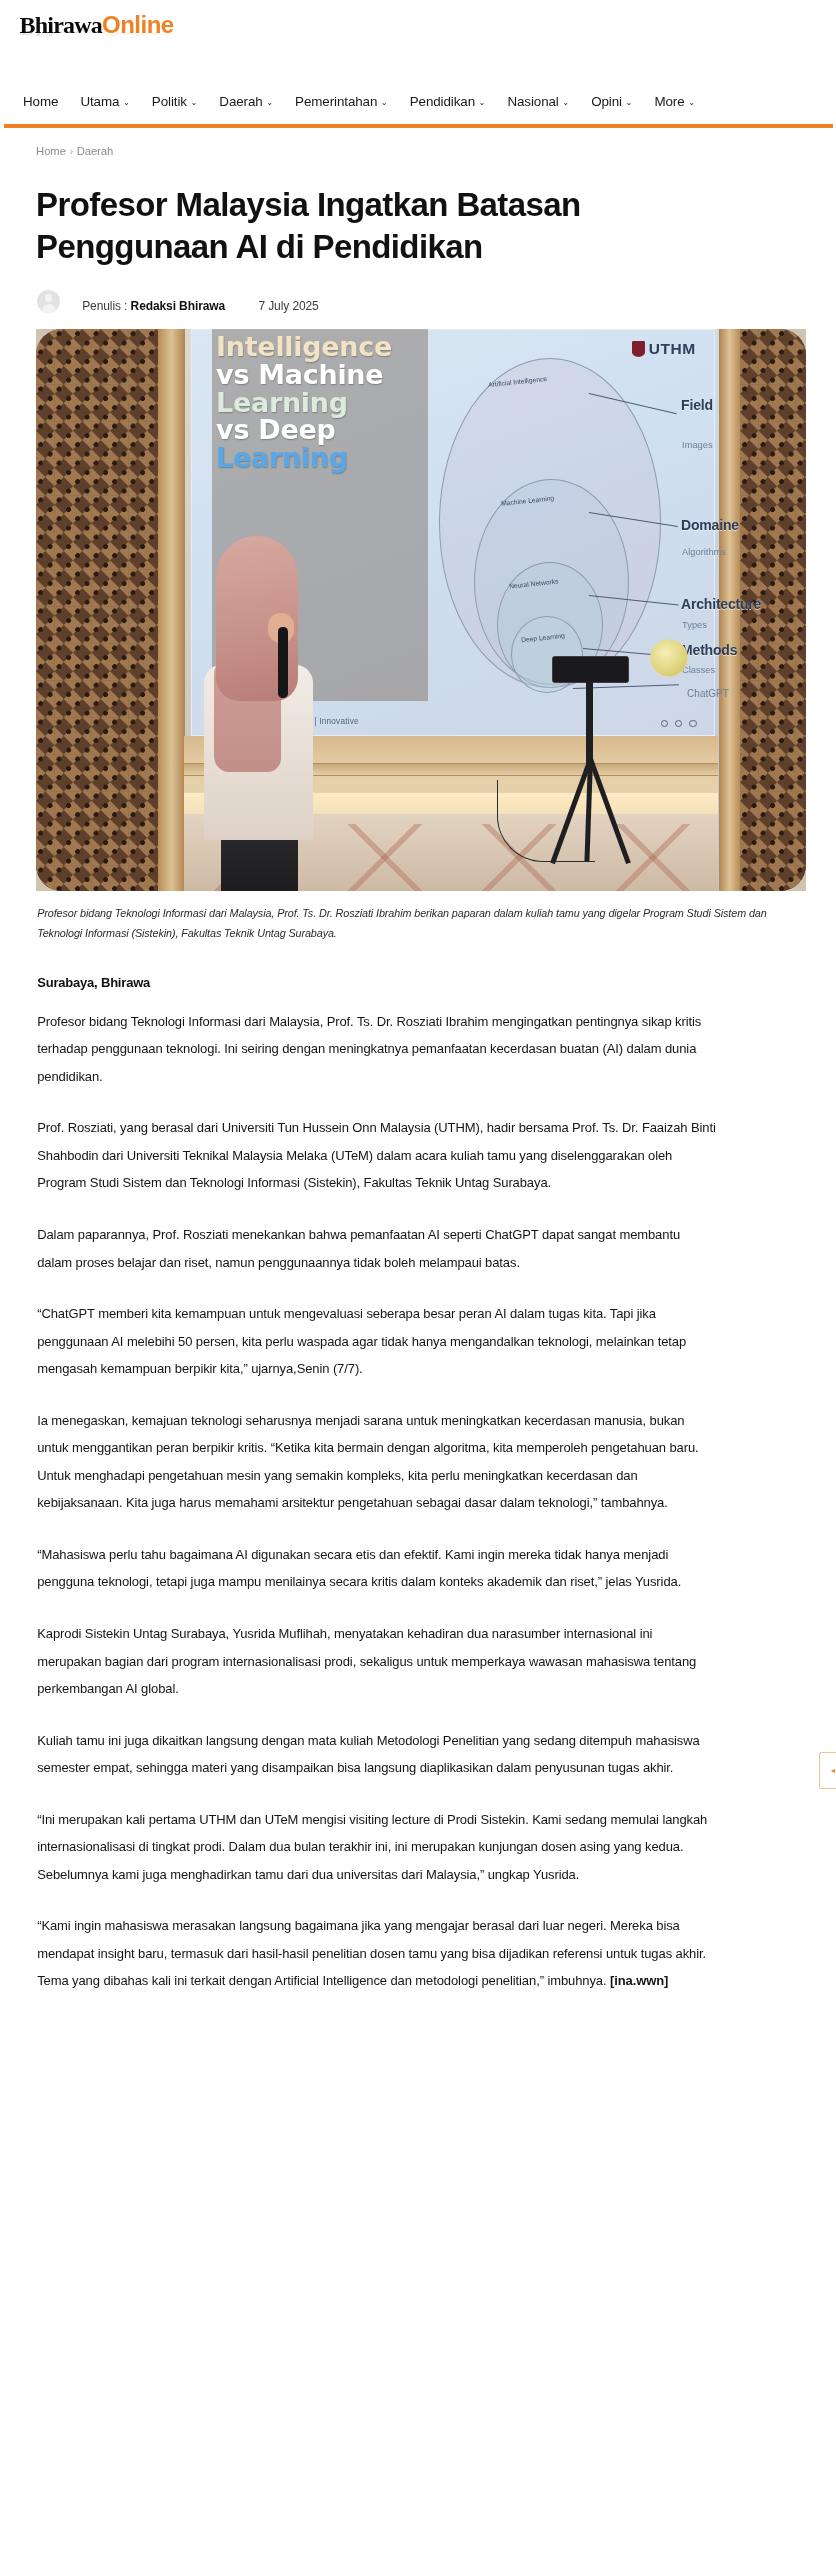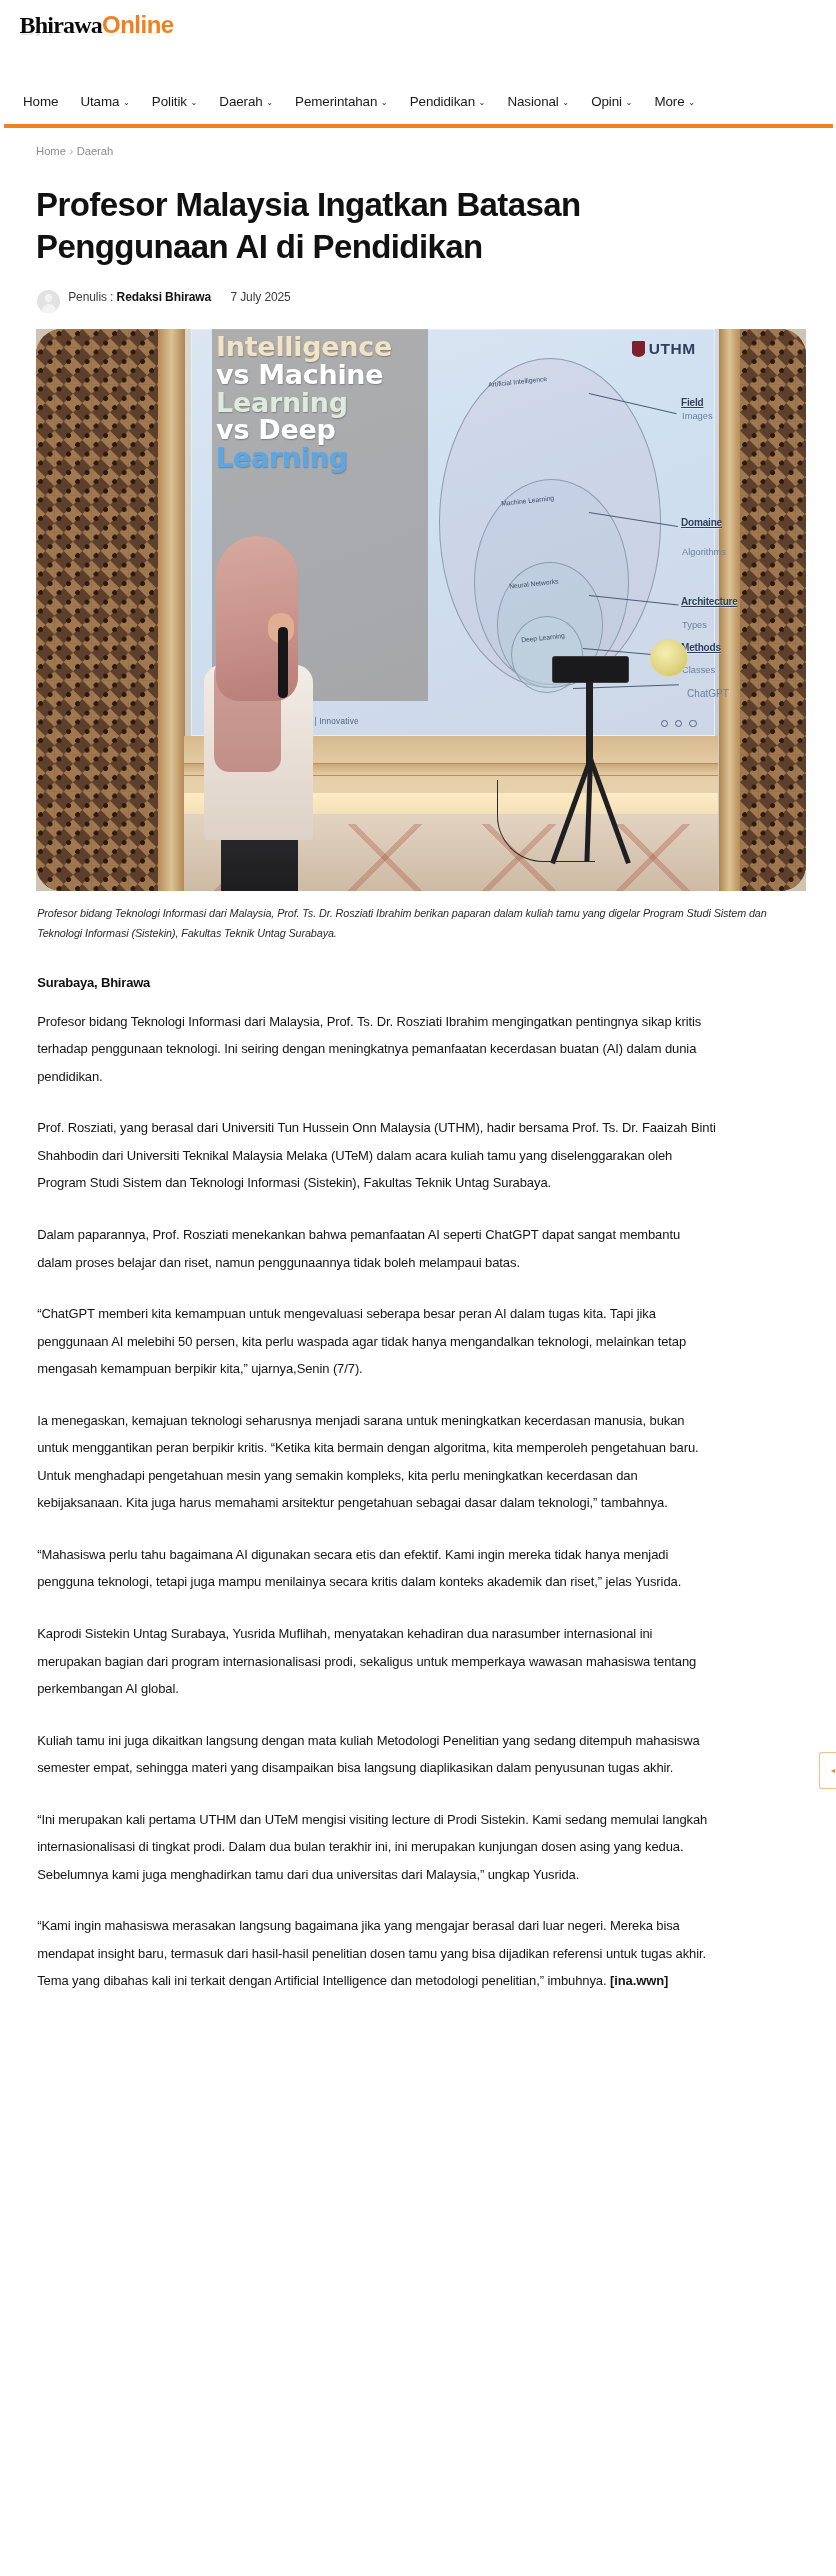--- a/index.html
+++ b/index.html
@@ -109,23 +109,23 @@
     font-size: 33px;
     line-height: 1.26;
     font-weight: 700;
     letter-spacing: -0.6px;
     color: #111111;
     max-width: 665px;
   }
 
   .byline {
     display: flex;
-    align-items: flex-start;
+    align-items: flex-end;
     margin: 23px 0 0 5.2px;
-    gap: 8px;
+    gap: 22px;
   }
   .avatar {
     width: 23px; height: 23px;
     border-radius: 50%;
     background: #e2e2e2;
     position: relative;
     overflow: hidden;
     flex: 0 0 auto;
   }
   .avatar::before {
@@ -245,26 +245,25 @@
              background: rgba(190,215,220,0.32); }
   .venn-label {
     position: absolute;
     font-size: 6.7px;
     color: #3b4a63;
     white-space: nowrap;
     transform: rotate(-6deg);
   }
   .callout {
     position: absolute;
-    font-size: 10px;
+    font-size: 14px;
     font-weight: 700;
     color: #2c3e58;
     letter-spacing: -0.2px;
     text-shadow: 0 0.5px 0.5px rgba(255,255,255,0.6);
-    text-decoration: underline;
   }
   .callout-sub {
     position: absolute;
     font-size: 9.3px;
     color: #6d7f99;
   }
   .leader {
     position: absolute;
     height: 0.5px;
     background: #4b5c77;
@@ -520,21 +519,21 @@
             <div class="venn-label" style="left:75px; top:232px;">Neural Networks</div>
             <div class="venn-label" style="left:87px; top:286px;">Deep Learning</div>
 
             <div class="leader" style="left:155px; top:45px;  width:90px; transform:rotate(13deg);"></div>
             <div class="leader" style="left:155px; top:164px; width:90px; transform:rotate(9deg);"></div>
             <div class="leader" style="left:155px; top:247px; width:90px; transform:rotate(6deg);"></div>
             <div class="leader" style="left:149px; top:300px; width:95px; transform:rotate(5deg);"></div>
             <div class="leader" style="left:139px; top:340px; width:106px; transform:rotate(-2deg);"></div>
 
             <div class="callout" style="left:247px; top:49px;">Field</div>
-            <div class="callout-sub" style="left:248px; top:63px;">Images</div>
+            <div class="callout-sub" style="left:248px; top:92px;">Images</div>
             <div class="callout" style="left:247px; top:169px;">Domaine</div>
             <div class="callout-sub" style="left:248px; top:199px;">Algorithms</div>
             <div class="callout" style="left:247px; top:248px;">Architecture</div>
             <div class="callout-sub" style="left:248px; top:272px;">Types</div>
             <div class="callout" style="left:247px; top:294px;">Methods</div>
             <div class="callout-sub" style="left:248px; top:317px;">Classes</div>
             <div class="callout-sub" style="left:253px; top:340px; font-size:10px;">ChatGPT</div>
           </div>
 
           <div class="gold-seal"></div>

